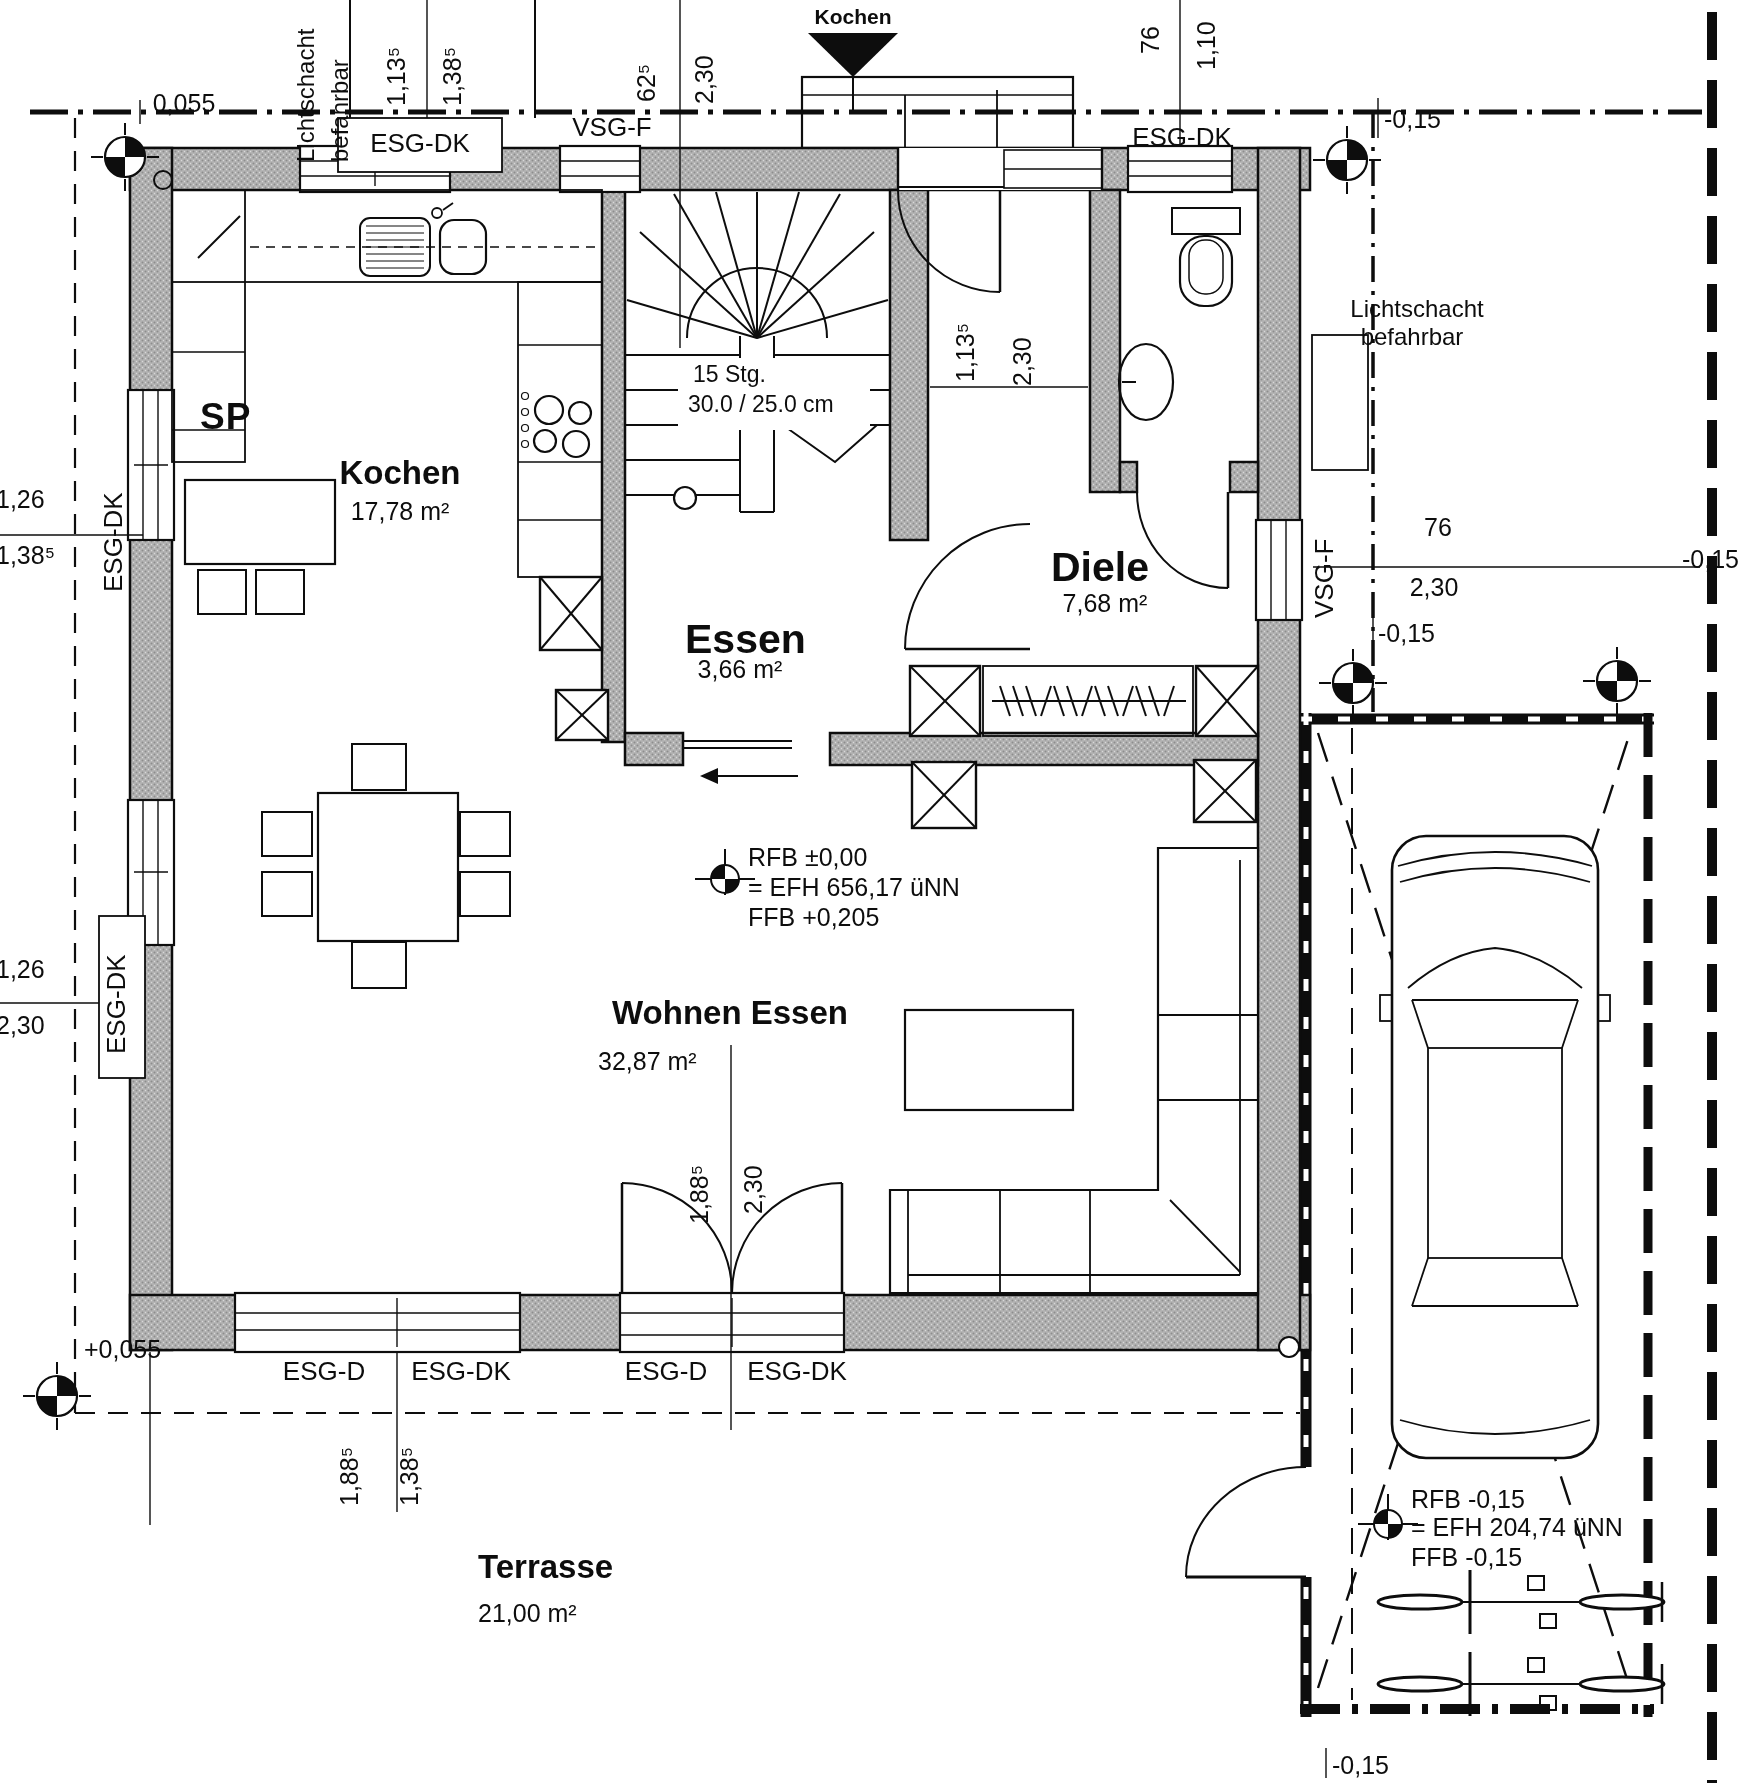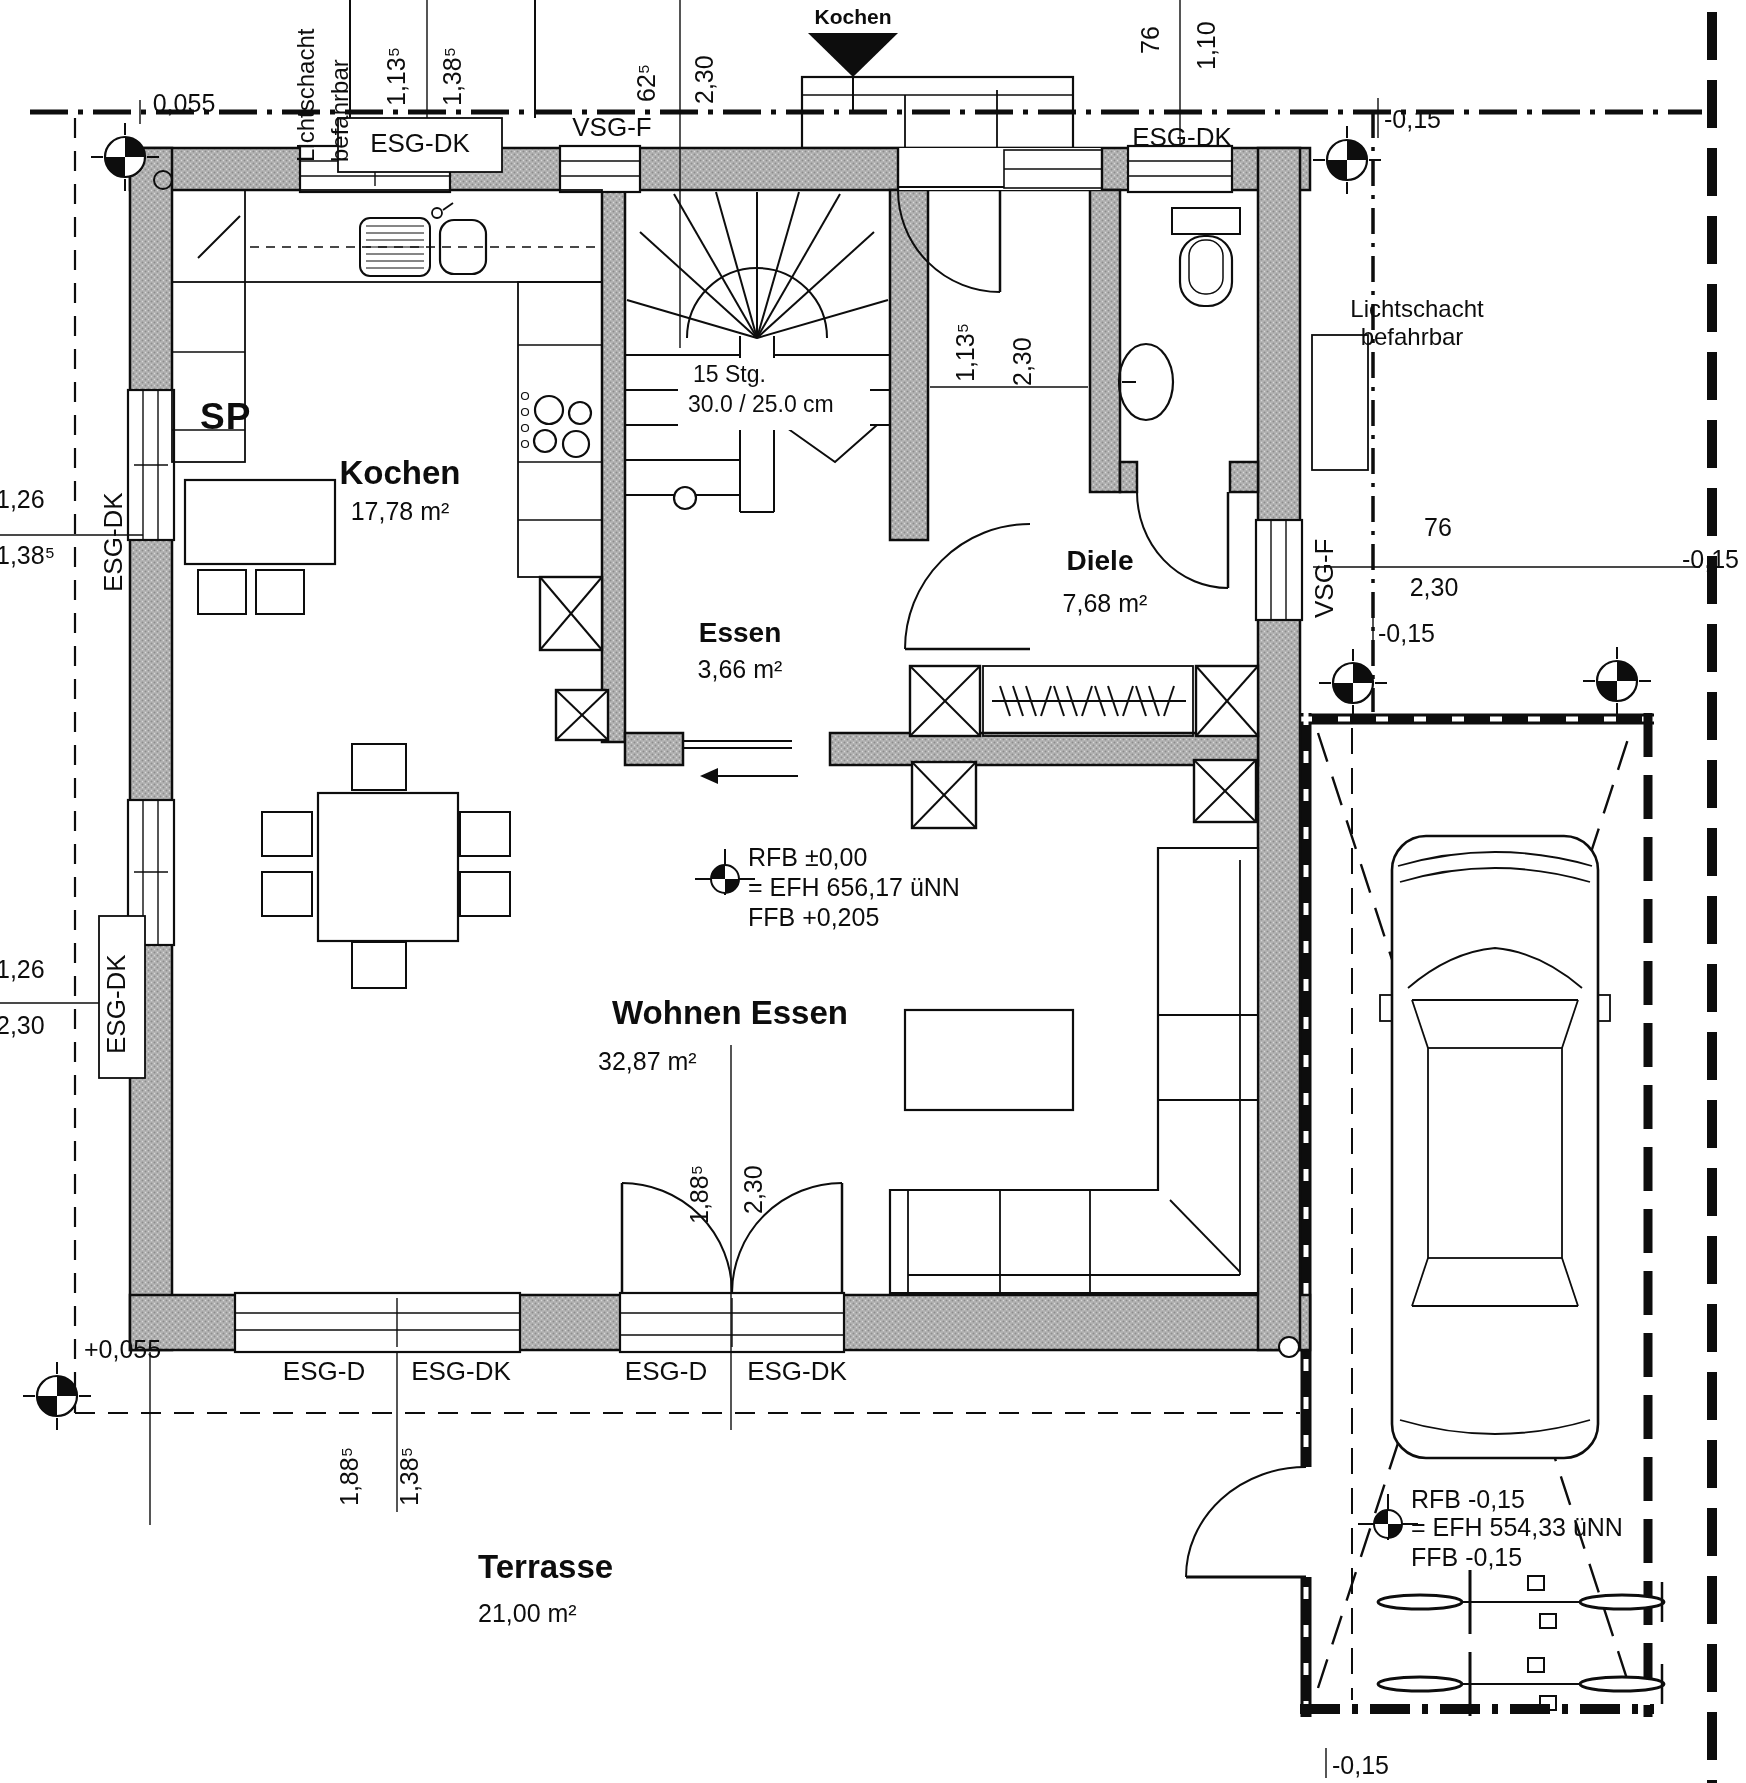--- a/index.html
+++ b/index.html
@@ -2,21 +2,21 @@
 <html><head>
 <meta charset="utf-8">
 <style>
   html,body{margin:0;padding:0;background:#fff;}
   #plan{position:relative;width:1746px;height:1783px;background:#ffffff;overflow:hidden;
         font-family:"Liberation Sans","DejaVu Sans",sans-serif;color:#0d0d0d;}
   #plan svg{position:absolute;left:0;top:0;}
   .lbl{position:absolute;white-space:nowrap;color:#0d0d0d;line-height:1.05;}
   .ctr{text-align:center;}
   .rot{transform:rotate(-90deg);transform-origin:0 0;}
-  .room-name{font-weight:bold;font-size:28px;}
+  .room-name{font-weight:bold;font-size:41px;}
   .room-name.big{font-size:33px;}
   .room-area{font-size:25px;}
   .dim{font-size:25px;}
   .winlabel{font-size:26px;}
   .sp{font-weight:bold;font-size:37px;letter-spacing:1px;}
   .lich{font-size:24px;}
   .stairs-t{font-size:23px;}
   .level-t{font-size:25px;}
   .eingang{font-size:21px;font-weight:bold;}
 </style>
@@ -466,17 +466,17 @@
   <div class="lbl winlabel ctr" style="left:610px;top:1358px;width:112px;">ESG-D</div>
   <div class="lbl winlabel ctr" style="left:734px;top:1358px;width:126px;">ESG-DK</div>
 
   <div class="lbl dim rot" style="left:336px;top:1506px;width:94px;height:36px;">1,88⁵</div>
   <div class="lbl dim rot" style="left:396px;top:1506px;width:94px;height:36px;">1,38⁵</div>
 
   <div class="lbl room-name big" style="left:478px;top:1550px;">Terrasse</div>
   <div class="lbl room-area" style="left:478px;top:1600px;">21,00 m²</div>
 
   <div class="lbl level-t" style="left:1411px;top:1486px;">RFB -0,15</div>
-  <div class="lbl level-t" style="left:1411px;top:1514px;">= EFH 554,33 üNN</div>
+  <div class="lbl level-t" style="left:1411px;top:1514px;">= EFH 204,74 üNN</div>
   <div class="lbl level-t" style="left:1411px;top:1544px;">FFB -0,15</div>
 
   <div class="lbl dim" style="left:1332px;top:1752px;">-0,15</div>
 </div>
 
 </body></html>

